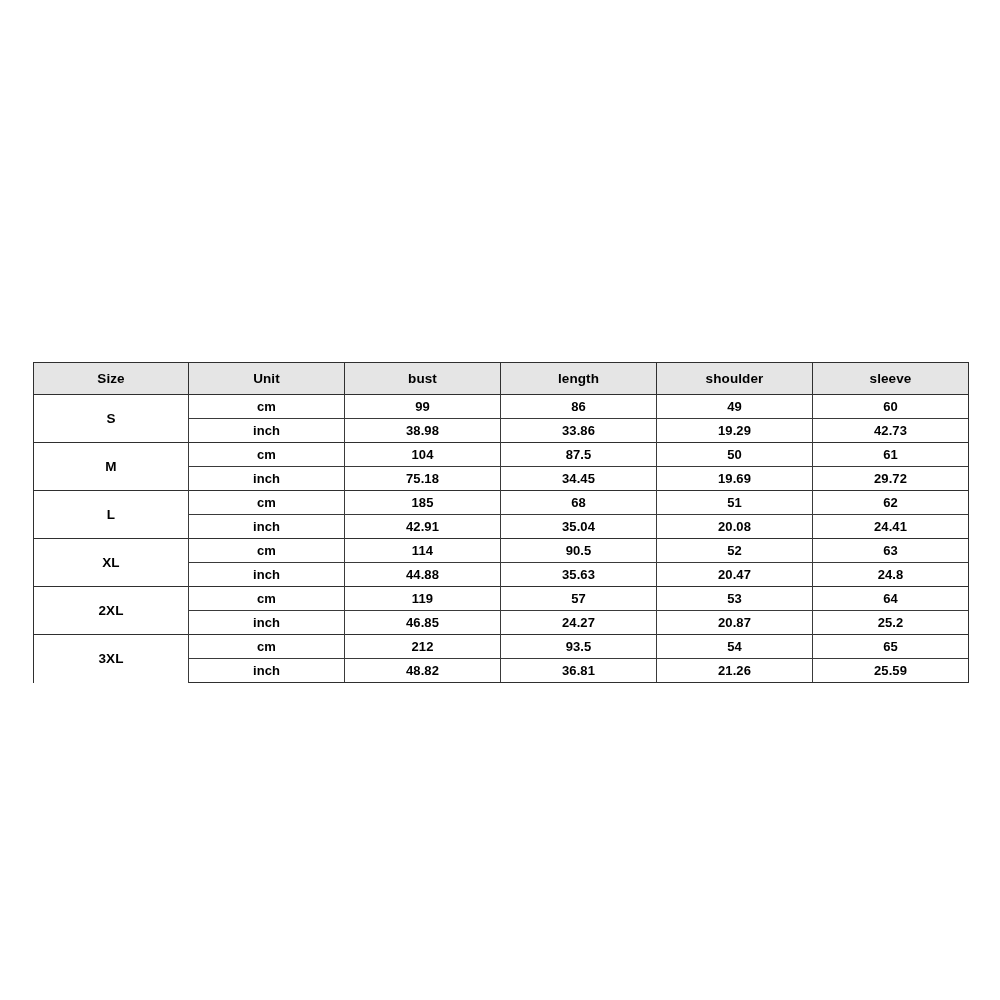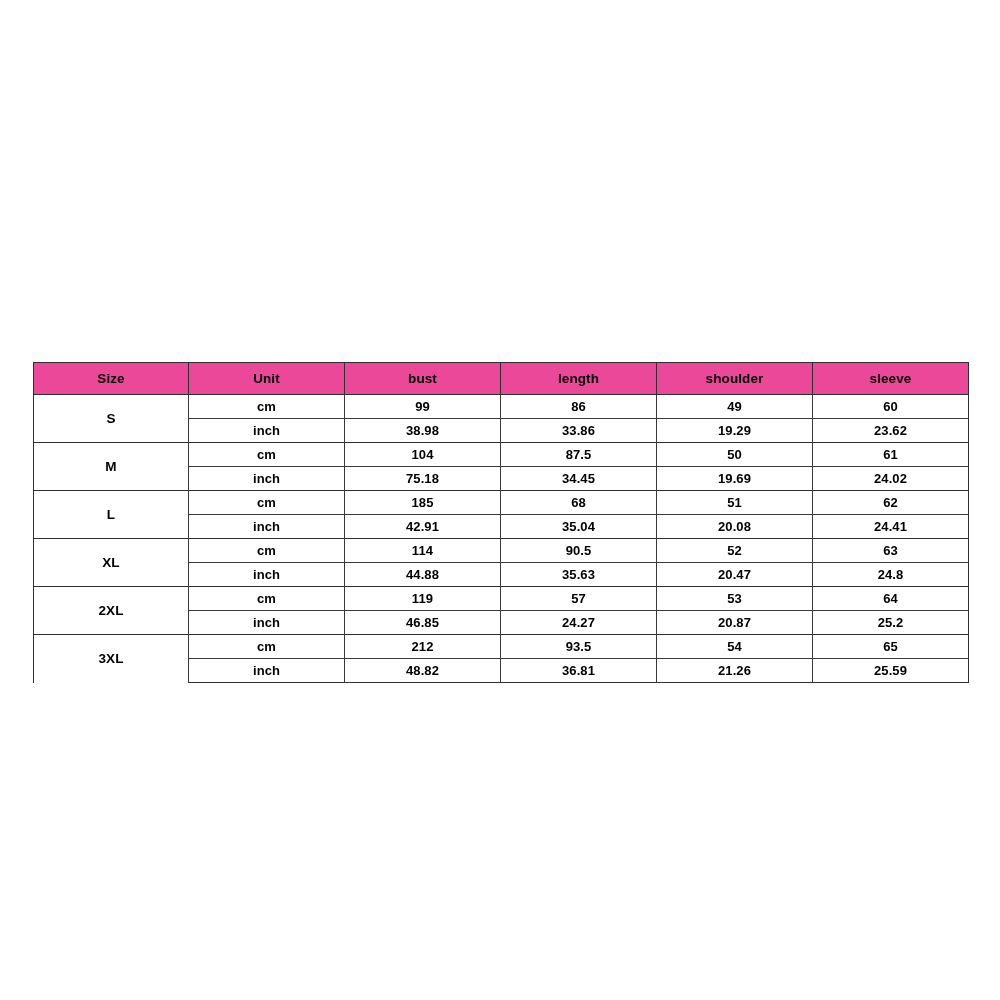--- a/index.html
+++ b/index.html
@@ -40,21 +40,21 @@
     text-align: center;
     vertical-align: middle;
     color: #000000;
     font-weight: bold;
     letter-spacing: 0.1px;
   }
 
   
   table.size-chart thead th {
     height: 31px;
-    background: #ec4899;
+    background: #e5e5e5;
     font-size: 13.5px;
     border: 1.6px solid #2f2f2f;
     border-bottom: 1.8px solid #2f2f2f;
   }
   table.size-chart thead th.first { border-left: 1.8px solid #2f2f2f; }
   table.size-chart thead th.last  { border-right: 1.8px solid #2f2f2f; }
 
   
   table.size-chart tbody td {
     height: 23px;
@@ -113,36 +113,36 @@
           <td class="metric-top">99</td>
           <td class="metric-top">86</td>
           <td class="metric-top">49</td>
           <td class="metric-top last-col">60</td>
         </tr>
         <tr class="row-inch">
           <td class="after-size">inch</td>
           <td class="">38.98</td>
           <td class="">33.86</td>
           <td class="">19.29</td>
-          <td class="last-col">23.62</td>
+          <td class="last-col">42.73</td>
         </tr>
         <tr class="row-cm">
           <td class="size-cell" rowspan="2">M</td>
           <td class="after-size metric-top">cm</td>
           <td class="metric-top">104</td>
           <td class="metric-top">87.5</td>
           <td class="metric-top">50</td>
           <td class="metric-top last-col">61</td>
         </tr>
         <tr class="row-inch">
           <td class="after-size">inch</td>
           <td class="">75.18</td>
           <td class="">34.45</td>
           <td class="">19.69</td>
-          <td class="last-col">24.02</td>
+          <td class="last-col">29.72</td>
         </tr>
         <tr class="row-cm">
           <td class="size-cell" rowspan="2">L</td>
           <td class="after-size metric-top">cm</td>
           <td class="metric-top">185</td>
           <td class="metric-top">68</td>
           <td class="metric-top">51</td>
           <td class="metric-top last-col">62</td>
         </tr>
         <tr class="row-inch">

